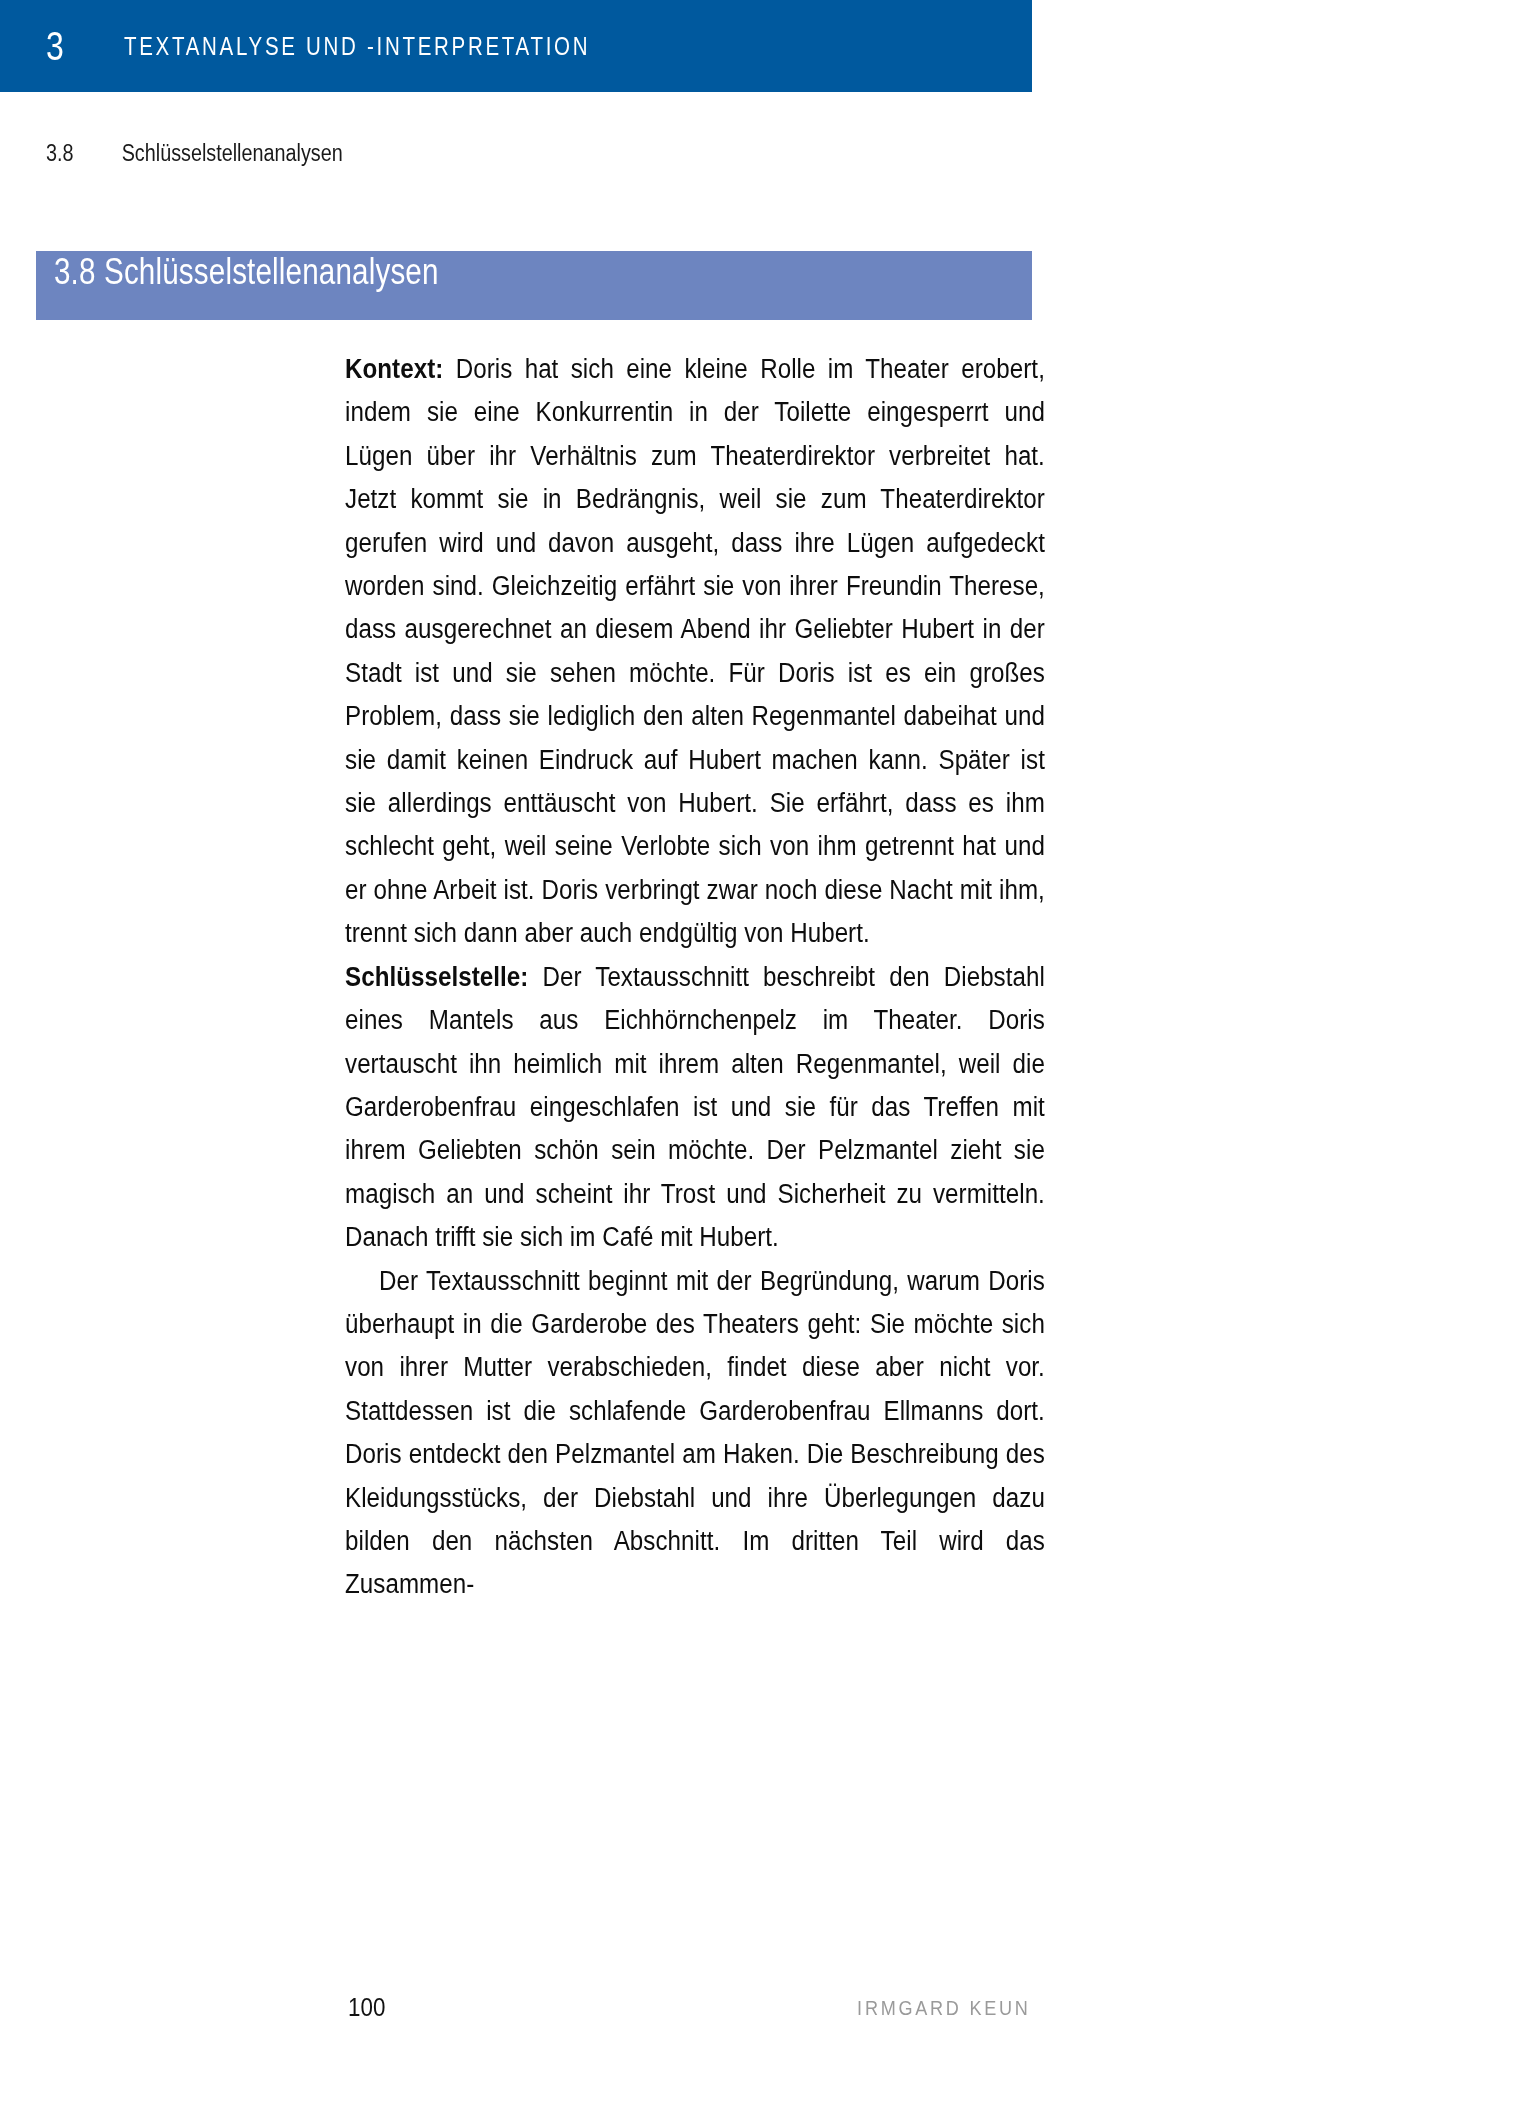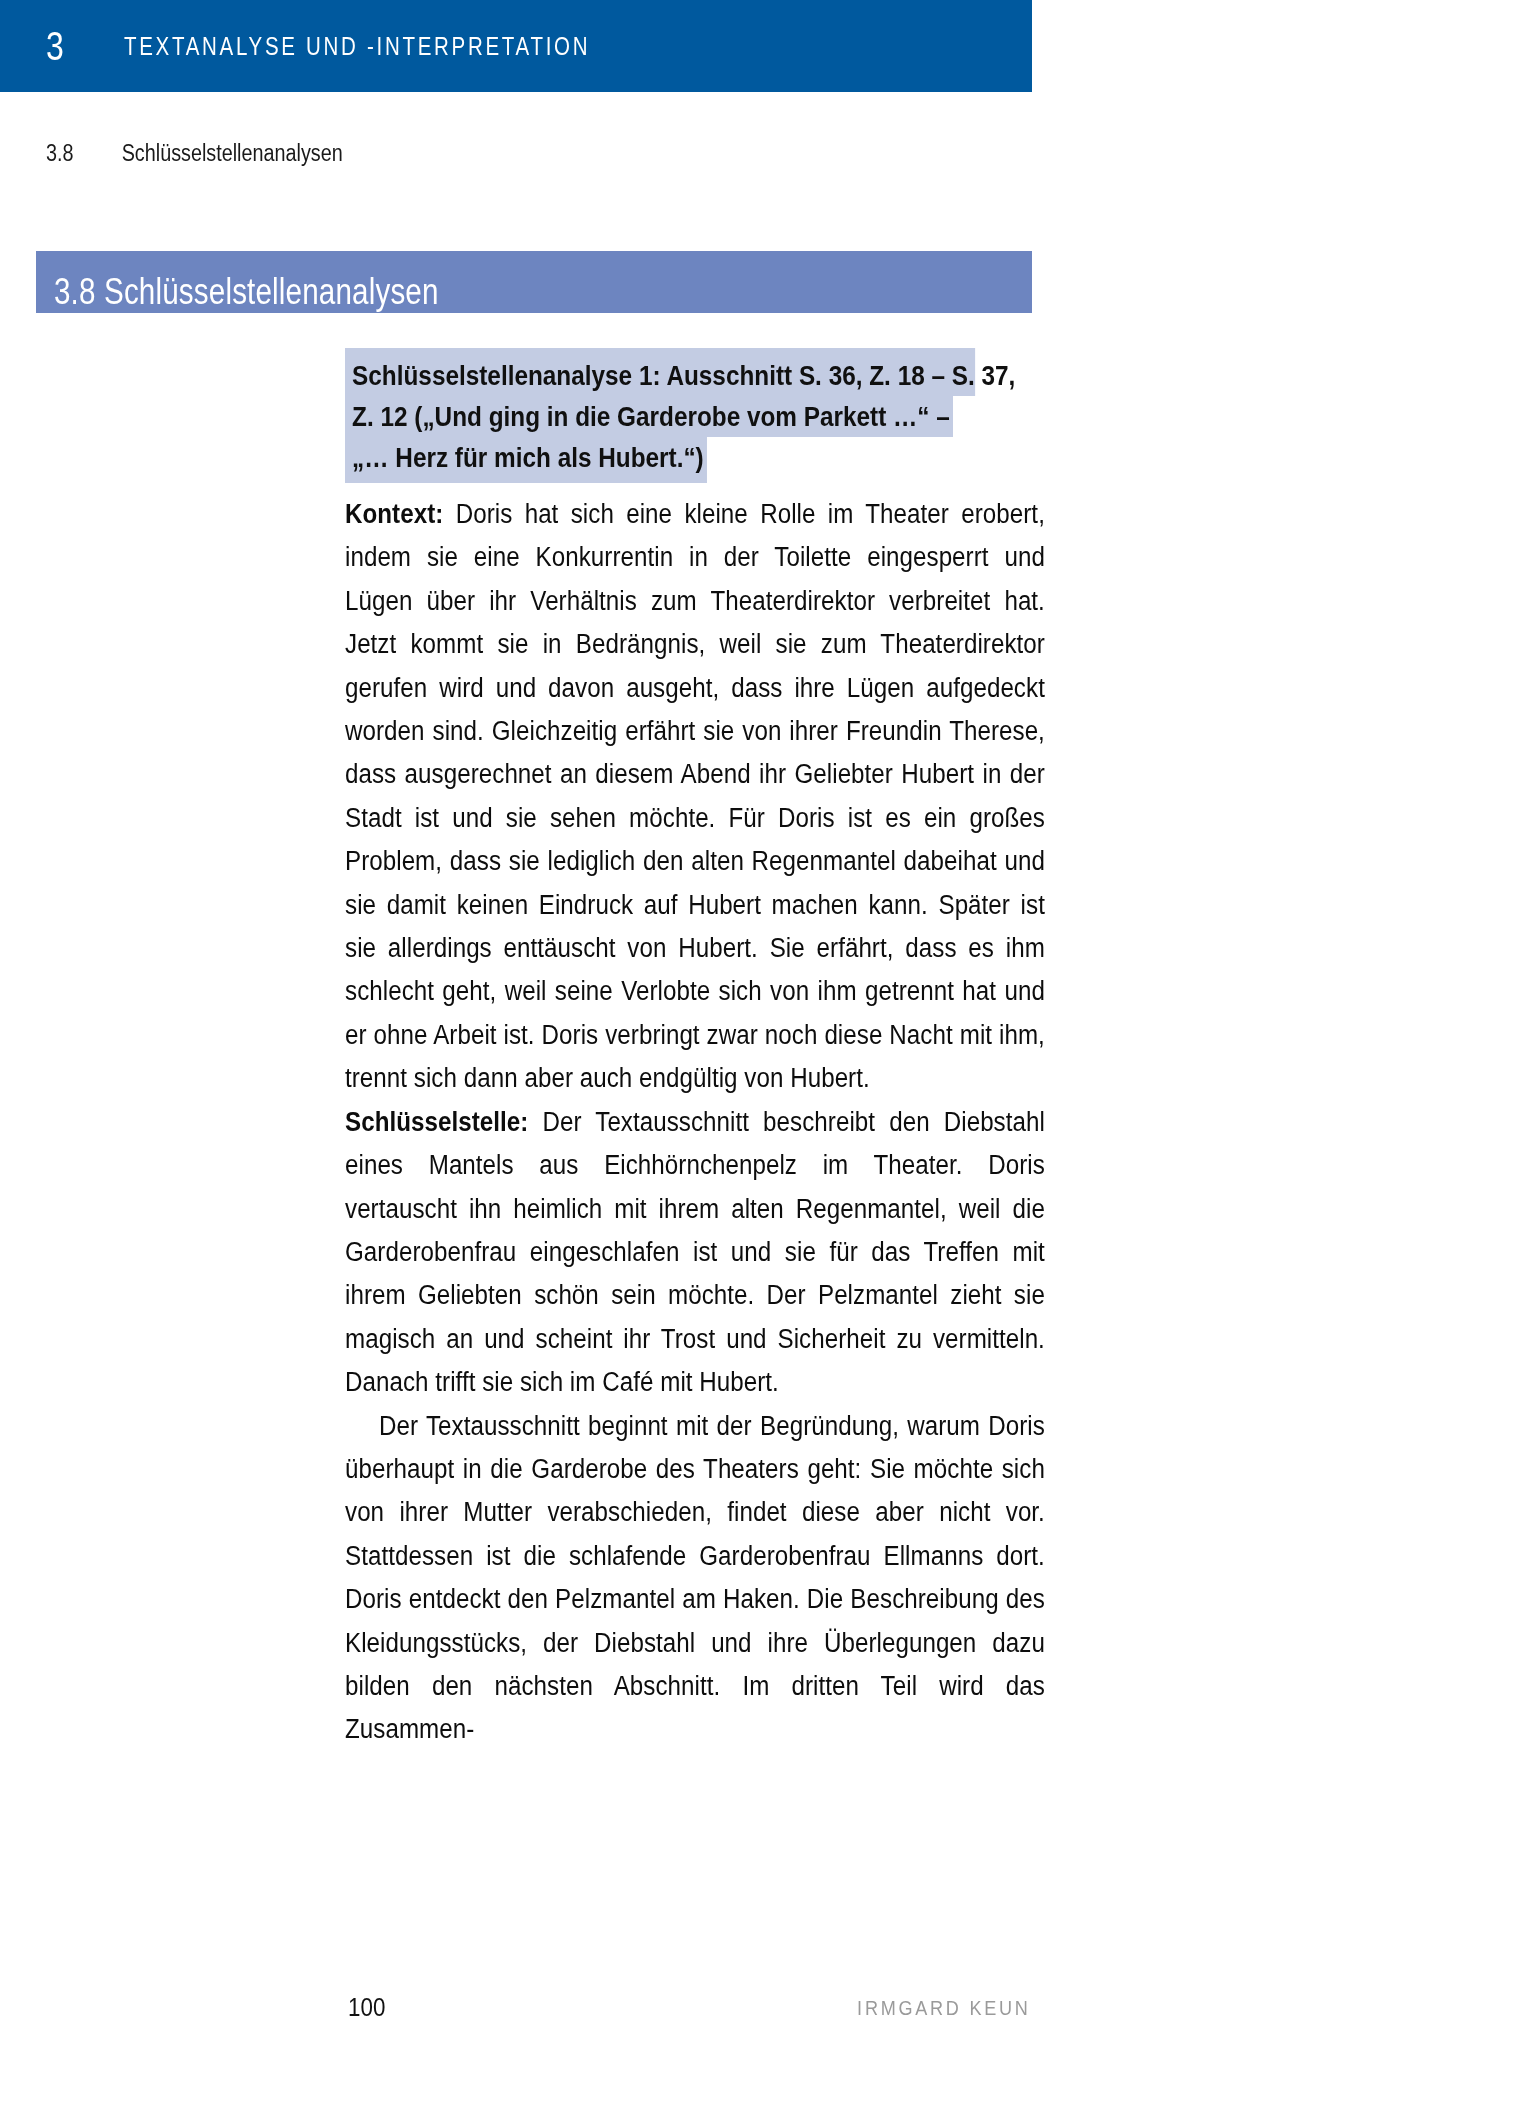--- a/index.html
+++ b/index.html
@@ -74,24 +74,24 @@
   }
   .breadcrumb-number { width: 88px; display: inline-block; }
   .breadcrumb-label  { display: inline-block; }
 
   
   .section-bar {
     position: absolute;
     left: 36px;
     top: 251px;
     width: 996px;
-    height: 62px;
+    height: 69px;
     background: #6d85c0;
     display: flex;
-    align-items: flex-end;
+    align-items: flex-start;
     box-sizing: border-box;
     padding-left: 18px;
   }
   .section-bar-text {
     color: #ffffff;
     font-size: 37px;
     font-weight: 400;
     letter-spacing: 0.2px;
     transform: scaleX(0.80);
     transform-origin: left center;
@@ -186,25 +186,20 @@
     <span class="breadcrumb-number">3.8</span>
     <span class="breadcrumb-label">Schlüsselstellenanalysen</span>
   </div>
 
   <div class="section-bar">
     <span class="section-bar-text">3.8  Schlüsselstellenanalysen</span>
   </div>
 
   <div class="text-column">
 
-    <div class="analysis-heading">
-      <span class="hl first">Schlüsselstellenanalyse 1: Ausschnitt S. 36, Z. 18 – S. 37,</span>
-      <span class="hl">Z. 12 („Und ging in die Garderobe vom Parkett …“ –</span>
-      <span class="hl last">„… Herz für mich als Hubert.“)</span>
-    </div>
 
     <p class="body">
       <span class="runin">Kontext:</span><span> Doris hat sich eine kleine Rolle im Theater erobert, indem sie eine Konkurrentin in der Toilette eingesperrt und Lügen über ihr Verhältnis zum Theaterdirektor verbreitet hat. Jetzt kommt sie in Bedrängnis, weil sie zum Theaterdirektor gerufen wird und davon ausgeht, dass ihre Lügen aufgedeckt worden sind. Gleichzeitig erfährt sie von ihrer Freundin Therese, dass ausgerechnet an diesem Abend ihr Geliebter Hubert in der Stadt ist und sie sehen möchte. Für Doris ist es ein großes Problem, dass sie lediglich den alten Regenmantel dabeihat und sie damit keinen Eindruck auf Hubert machen kann. Später ist sie allerdings enttäuscht von Hubert. Sie erfährt, dass es ihm schlecht geht, weil seine Verlobte sich von ihm getrennt hat und er ohne Arbeit ist. Doris verbringt zwar noch diese Nacht mit ihm, trennt sich dann aber auch endgültig von Hubert.</span>
     </p>
 
     <p class="body">
       <span class="runin">Schlüsselstelle:</span><span> Der Textausschnitt beschreibt den Diebstahl eines Mantels aus Eichhörnchenpelz im Theater. Doris vertauscht ihn heimlich mit ihrem alten Regenmantel, weil die Garderobenfrau eingeschlafen ist und sie für das Treffen mit ihrem Geliebten schön sein möchte. Der Pelzmantel zieht sie magisch an und scheint ihr Trost und Sicherheit zu vermitteln. Danach trifft sie sich im Café mit Hubert.</span>
     </p>
 
     <p class="body indent">

